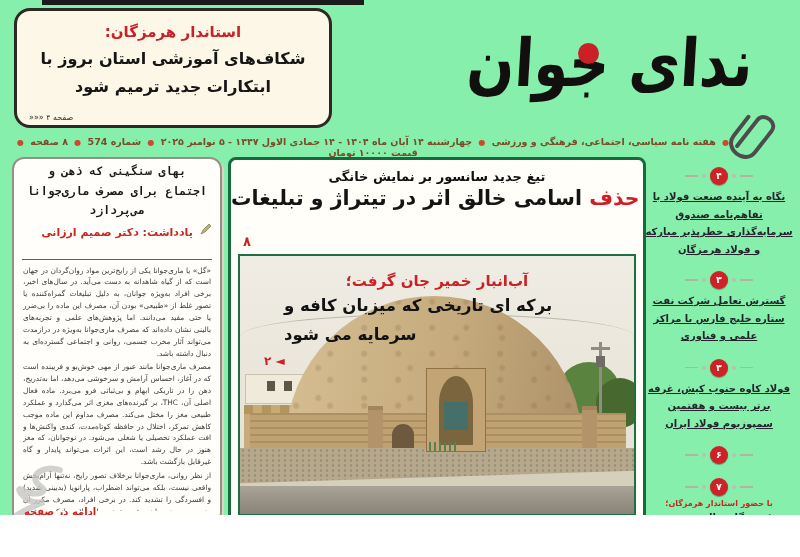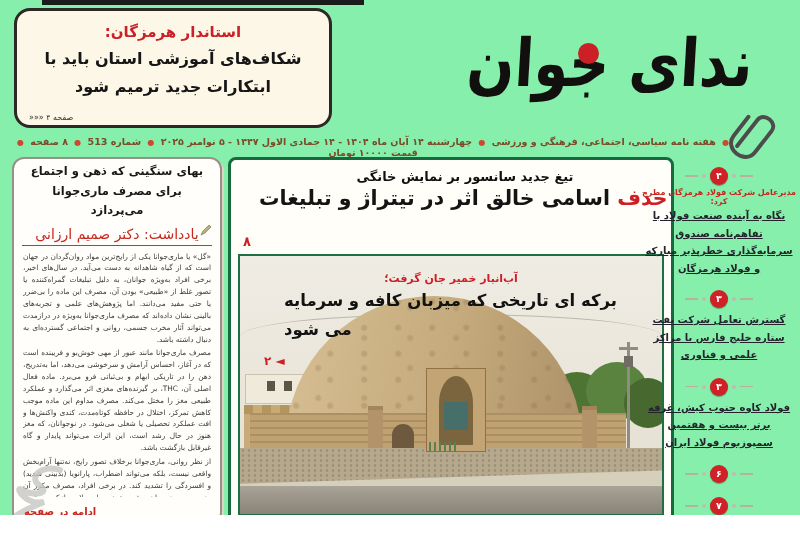--- a/index.html
+++ b/index.html
@@ -39,52 +39,52 @@
   
   .paperclip{position:absolute;left:724px;top:108px;width:72px;height:66px;transform:rotate(38deg);}
 
   
   .opinion{
     position:absolute;left:12px;top:157px;width:206px;height:363px;
     background:#fffefa;border:2px solid #949189;border-radius:12px;
     box-shadow:2px 2px 0 #ddd6c2;direction:rtl;overflow:hidden;
   }
   .opinion .kicker{margin-top:8px;text-align:center;color:#c7271f;font-weight:bold;font-size:10.5px;}
-  .opinion .headline{margin:3px 10px 0;text-align:center;color:#191919;font-weight:bold;font-size:11.5px;line-height:1.7;}
+  .opinion .headline{margin:3px 10px 0;text-align:center;color:#191919;font-weight:bold;font-size:11.5px;line-height:1.7;font-family:Liberation Mono, monospace;}
   .opinion .byline-row{
-    margin:5px 8px 0;padding-bottom:3px;border-bottom:1.5px solid #c0392b;
-    text-align:center;color:#c7271f;font-weight:normal;font-size:14px;position:relative;
+    margin:5px 8px 0;padding-bottom:20px;border-bottom:1.5px solid #c0392b;
+    text-align:center;color:#c7271f;font-weight:bold;font-size:11px;position:relative;
   }
   .opinion .pen-icon{position:absolute;right:0;top:-3px;}
   .opinion .body{
     margin:5px 9px 0;height:246px;overflow:hidden;
     font-size:7.4px;line-height:1.6;color:#3a3a3a;text-align:justify;
   }
   .opinion .body p{margin:0 0 2px 0;}
   .opinion .continue{position:absolute;left:10px;bottom:5px;color:#c7271f;font-weight:bold;font-size:10px;z-index:3;}
   .opinion .watermark{position:absolute;left:-4px;bottom:-2px;z-index:2;opacity:.8;}
 
   
   .lead{
     position:absolute;left:228px;top:157px;width:412px;height:363px;
-    background:#fffef8;border:3.5px solid #176a3e;border-radius:8px;direction:rtl;padding-left:28px;
+    background:#fffef8;border:3.5px solid #176a3e;border-radius:8px;direction:rtl;
   }
   .lead .kicker{margin-top:9px;text-align:center;color:#101010;font-weight:bold;font-size:13px;}
   .lead .headline{margin-top:2px;text-align:left;font-weight:bold;font-size:20.5px;color:#141414;}
   .lead .headline .red{color:#cc1f26;}
   .lead .pagenum{position:absolute;right:auto;left:12px;top:74px;color:#cc1f26;font-weight:bold;font-size:13px;}
 
   
   .photo{
     position:absolute;left:7px;right:7px;top:94px;bottom:7px;
     border:2px solid #1f6f44;overflow:hidden;
     background:linear-gradient(#efece4 0%,#e9e5d9 55%,#e1dccf 100%);
   }
   .photo .overlay{position:absolute;top:7px;left:0;right:0;z-index:6;text-align:center;}
-  .photo .overlay .kicker{color:#cc1f26;font-weight:bold;font-size:11px;}
+  .photo .overlay .kicker{color:#cc1f26;font-weight:bold;font-size:15px;}
   .photo .overlay .headline{margin:2px 44px 0;color:#121212;font-weight:bold;font-size:16.5px;line-height:1.75;}
   .photo .marker{position:absolute;left:24px;top:98px;z-index:6;color:#cc1f26;font-weight:bold;font-size:12px;direction:ltr;}
 
   
   .powerline{position:absolute;left:0;top:58px;width:100%;height:46px;border-top:1.5px solid rgba(125,122,112,.45);border-radius:48%;}
   .building-left{position:absolute;left:5px;top:118px;width:86px;height:30px;background:#f0eadb;border:1px solid #c9c2ae;display:flex;justify-content:center;gap:9px;padding-top:6px;box-sizing:border-box;}
   .building-left span{width:8px;height:10px;background:#5c5647;display:block;}
   .awning{position:absolute;left:4px;top:149px;width:100px;height:9px;background:repeating-linear-gradient(90deg,#b5955f 0 9px,#c7aa74 9px 18px);}
   .wall-left{position:absolute;left:4px;top:158px;width:102px;height:36px;background:#c9ab79;}
   .trees{position:absolute;right:-10px;top:106px;width:124px;height:82px;}
@@ -146,36 +146,36 @@
 </style>
 </head>
 <body>
 
 <div class="page">
 
   <div class="top-strip"></div>
 
   <div class="box-topleft">
     <div class="kicker">استاندار هرمزگان:</div>
-    <div class="headline">شکاف‌های آموزشی استان باید با ابتکارات جدید ترمیم شود</div>
+    <div class="headline">شکاف‌های آموزشی استان بروز با ابتکارات جدید ترمیم شود</div>
     <div class="pageref">صفحه ۴ «««</div>
   </div>
 
   <div class="logo">
     <div class="logo-text">ندای جوان</div>
     <div class="logo-dot"></div>
   </div>
 
   <div class="dateline">
     <span class="dot">●</span>
     <span>هفته نامه سیاسی، اجتماعی، فرهنگی و ورزشی</span>
     <span class="dot">●</span>
     <span>چهارشنبه ۱۴ آبان ماه ۱۴۰۴ - ۱۴ جمادی الاول ۱۴۴۷ - ۵ نوامبر ۲۰۲۵</span>
     <span class="dot">●</span>
-    <span>شماره 513</span>
+    <span>شماره 574</span>
     <span class="dot">●</span>
     <span>۸ صفحه</span>
     <span class="dot">●</span>
     <span>قیمت ۱۰۰۰۰ تومان</span>
   </div>
 
   <div class="paperclip">
     <svg width="72" height="66" viewBox="0 0 48 44">
       <path d="M14 34 L14 12 C14 5 26 5 26 12 L26 30 C26 41 8 41 8 30 L8 14" fill="none" stroke="#4c4c4c" stroke-width="2.6" stroke-linecap="round"></path>
     </svg>
@@ -256,21 +256,20 @@
 
   <div class="rail">
 
     <div class="badge-row">
       <span class="dash"></span>
         <span class="mini"></span>
       <span class="badge">۴</span>
       <span class="mini"></span>
         <span class="dash"></span>
     </div>
-    <div class="item-kicker">مدیرعامل شرکت فولاد هرمزگان مطرح کرد:</div>
     <div class="item-title">نگاه به آینده صنعت فولاد با تفاهم‌نامه صندوق سرمایه‌گذاری خطرپذیر مبارکه و فولاد هرمزگان</div>
 
     <div class="badge-row" style="margin-top:13px">
       <span class="dash"></span>
         <span class="mini"></span>
       <span class="badge">۳</span>
       <span class="mini"></span>
         <span class="dash"></span>
     </div>
     <div class="item-title">گسترش تعامل شرکت نفت ستاره خلیج فارس با مراکز علمی و فناوری</div>

